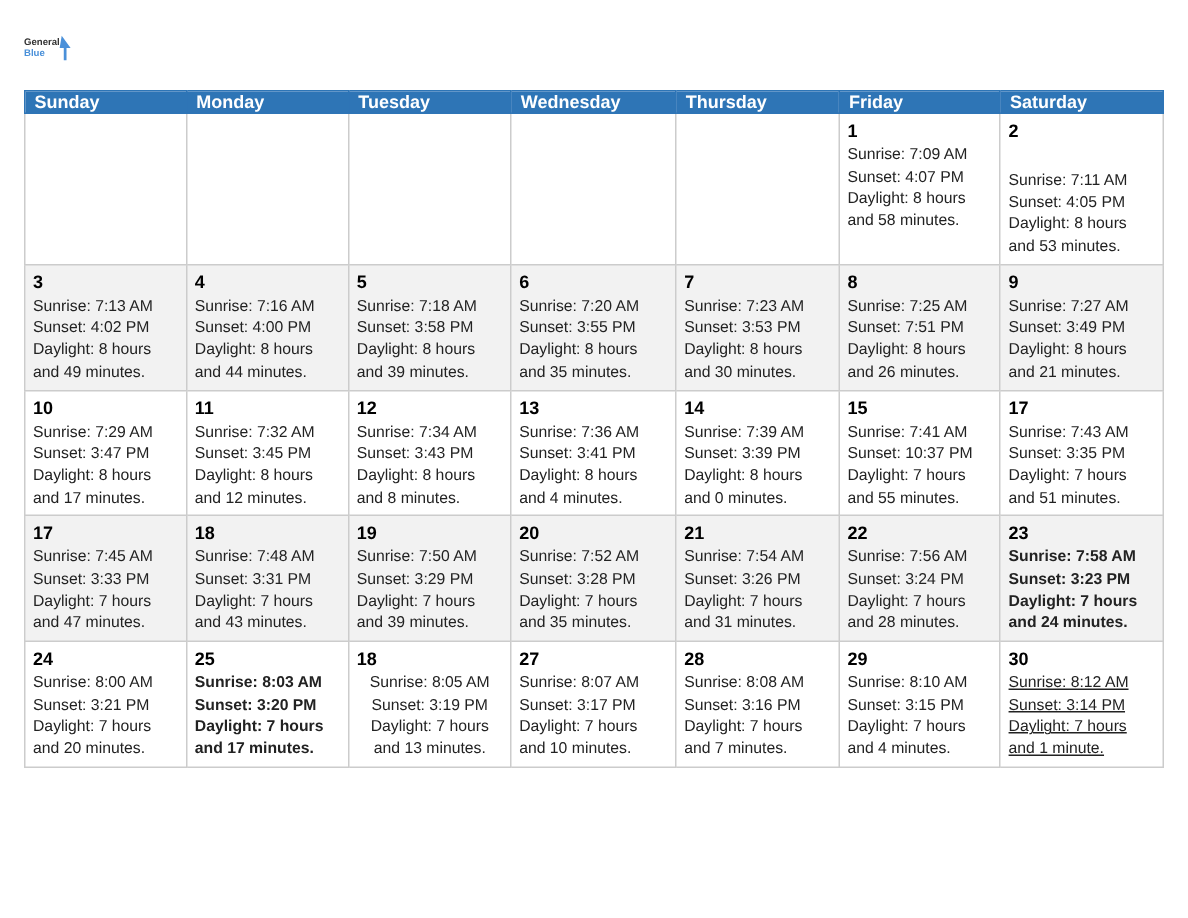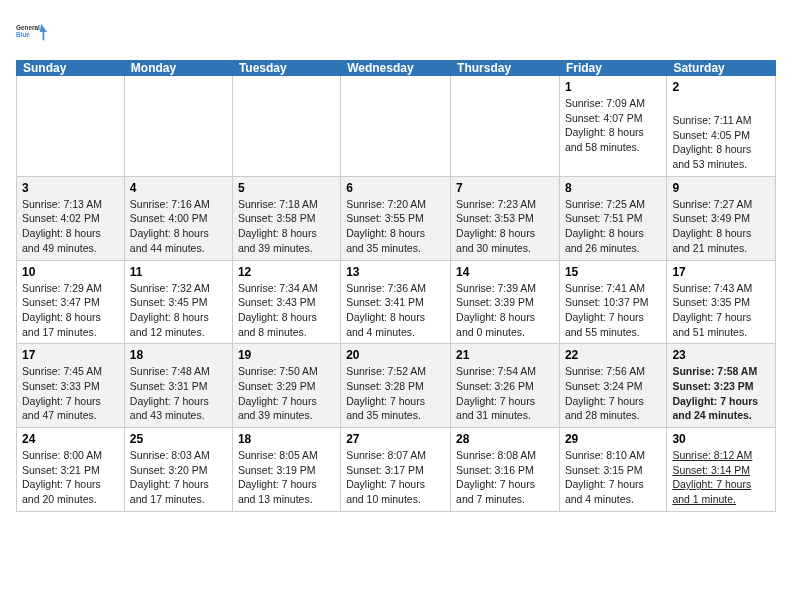--- a/index.html
+++ b/index.html
@@ -259,27 +259,27 @@
       </tr>
       <tr>
         <td>
           <div class="day-number">24</div>
           <div class="day-info" style="white-space: pre-line;">Sunrise: 8:00 AM
 Sunset: 3:21 PM
 Daylight: 7 hours and 20 minutes.</div>
         </td>
         <td>
           <div class="day-number">25</div>
-          <div class="day-info" style="white-space: pre-line;">Sunrise: 8:03 AM
+          <div class="day-info" style="white-space: pre-line; font-weight: bold;">Sunrise: 8:03 AM
 Sunset: 3:20 PM
 Daylight: 7 hours and 17 minutes.</div>
         </td>
         <td>
           <div class="day-number">18</div>
-          <div class="day-info" style="white-space: pre-line;">Sunrise: 8:05 AM
+          <div class="day-info" style="white-space: pre-line; text-align: center;">Sunrise: 8:05 AM
 Sunset: 3:19 PM
 Daylight: 7 hours and 13 minutes.</div>
         </td>
         <td>
           <div class="day-number">27</div>
           <div class="day-info" style="white-space: pre-line;">Sunrise: 8:07 AM
 Sunset: 3:17 PM
 Daylight: 7 hours and 10 minutes.</div>
         </td>
         <td>

